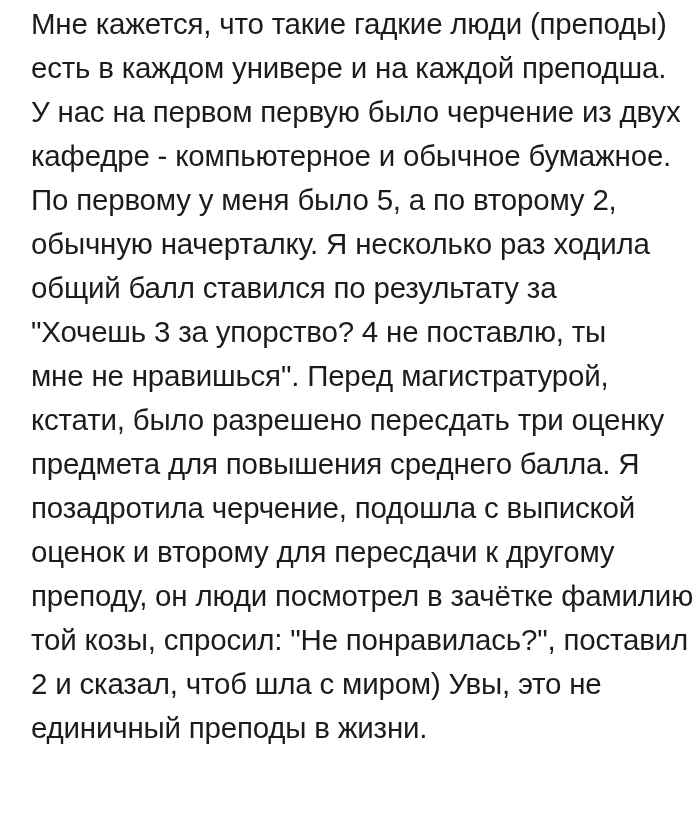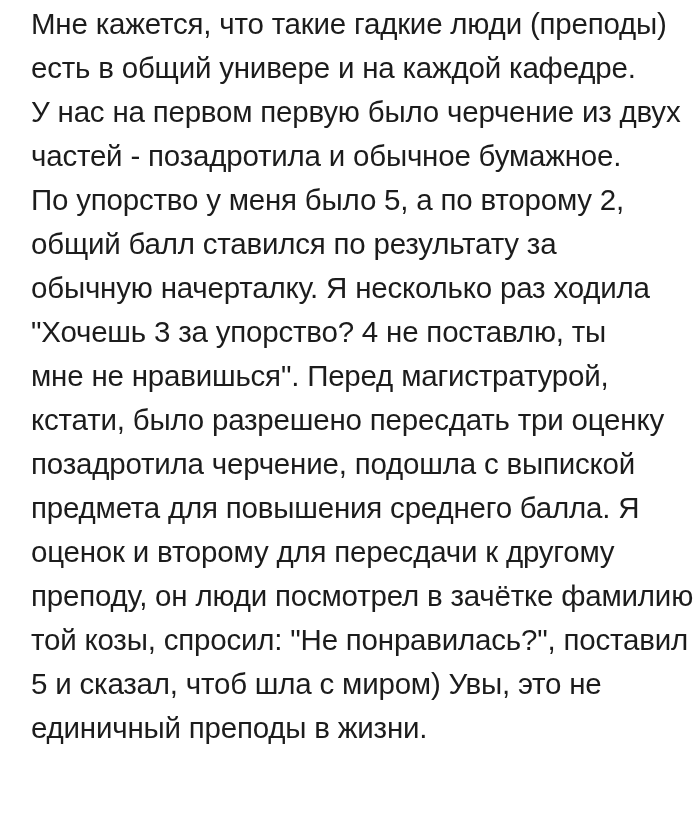--- a/index.html
+++ b/index.html
@@ -26,29 +26,29 @@
     letter-spacing: -0.2px;
     white-space: nowrap;
     color: #1c1c1c;
   }
 </style>
 </head>
 <body style="background: rgb(255, 255, 255);">
 
 <div class="text-block" style="color: rgb(28, 28, 28); padding-left: 31px;">
   <div class="text-line">Мне кажется, что такие гадкие люди (преподы)</div>
-  <div class="text-line">есть в общий универе и на каждой кафедре.</div>
+  <div class="text-line">есть в каждом универе и на каждой преподша.</div>
   <div class="text-line">У нас на первом первую было черчение из двух</div>
-  <div class="text-line">частей - позадротила и обычное бумажное.</div>
-  <div class="text-line">По упорство у меня было 5, а по второму 2,</div>
+  <div class="text-line">кафедре - компьютерное и обычное бумажное.</div>
+  <div class="text-line">По первому у меня было 5, а по второму 2,</div>
+  <div class="text-line">обычную начерталку. Я несколько раз ходила</div>
   <div class="text-line">общий балл ставился по результату за</div>
-  <div class="text-line">обычную начерталку. Я несколько раз ходила</div>
   <div class="text-line">"Хочешь 3 за упорство? 4 не поставлю, ты</div>
   <div class="text-line">мне не нравишься". Перед магистратурой,</div>
   <div class="text-line">кстати, было разрешено пересдать три оценку</div>
+  <div class="text-line">предмета для повышения среднего балла. Я</div>
   <div class="text-line">позадротила черчение, подошла с выпиской</div>
-  <div class="text-line">предмета для повышения среднего балла. Я</div>
   <div class="text-line">оценок и второму для пересдачи к другому</div>
   <div class="text-line">преподу, он люди посмотрел в зачётке фамилию</div>
   <div class="text-line">той козы, спросил: "Не понравилась?", поставил</div>
-  <div class="text-line">5 и сказал, чтоб шла с миром) Увы, это не</div>
+  <div class="text-line">2 и сказал, чтоб шла с миром) Увы, это не</div>
   <div class="text-line">единичный преподы в жизни.</div>
 </div>
 
 </body></html>

